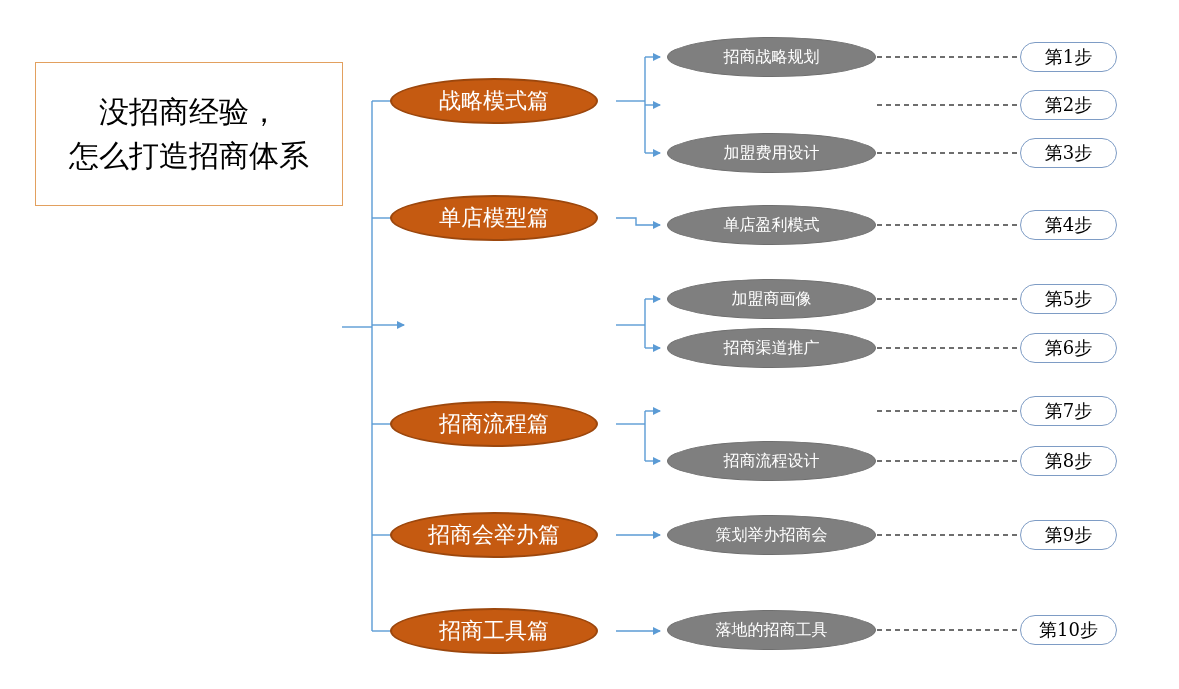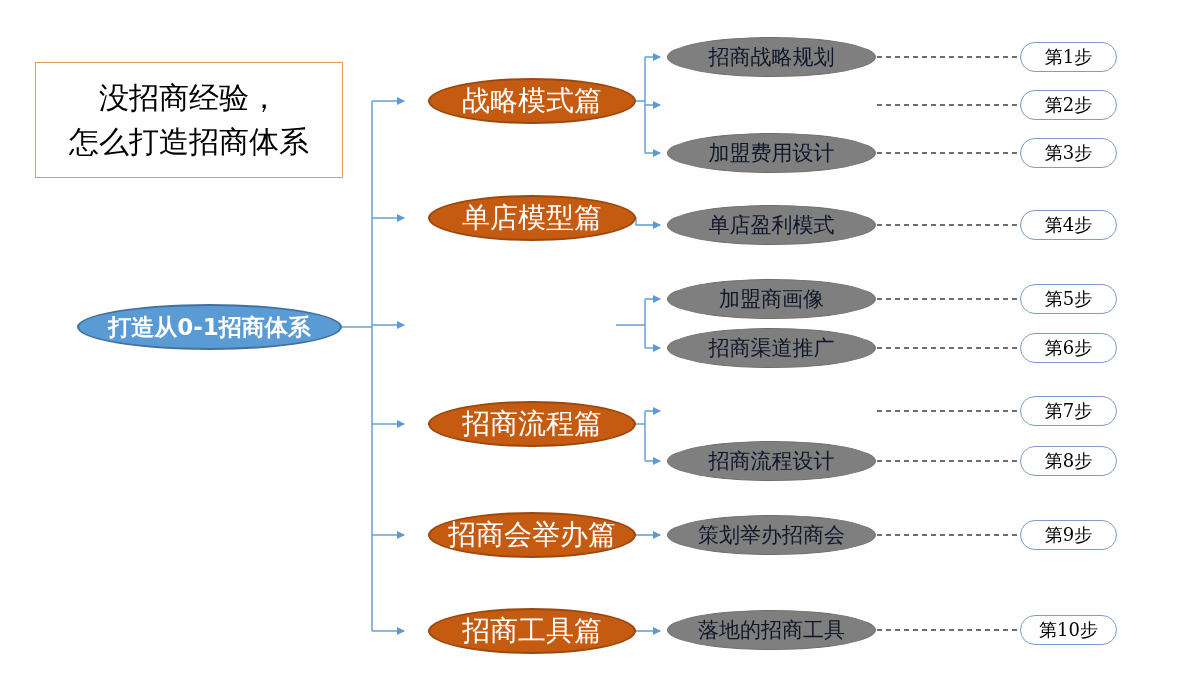--- a/index.html
+++ b/index.html
@@ -16,39 +16,39 @@
   }
   #connector-layer{position:absolute; left:0; top:0; width:1179px; height:689px;}
   .blue-line{stroke:var(--connector); stroke-width:1.4; fill:none;}
   .dash-line{stroke:var(--dash); stroke-width:1.3; fill:none; stroke-dasharray:5 4;}
   .arrow-head{fill:var(--connector);}
   .node{
     position:absolute; display:flex; align-items:center; justify-content:center;
     text-align:center; box-sizing:border-box; white-space:nowrap;
   }
   .title-box{
-    left:35px; top:62px; width:308px; height:116px;
+    left:35px; top:62px; width:308px; height:144px;
     border:1.5px solid var(--title-border); background:#fff;
     flex-direction:column; font-size:30px; line-height:44px; color:#000;
   }
   .root-node{
     left:77px; top:304px; width:265px; height:46px;
     background:var(--root-fill); border:2px solid var(--root-border);
     border-radius:50%; color:#fff; font-size:23px; font-weight:600;
     font-family:"DejaVu Sans","Liberation Sans",sans-serif;
   }
   .branch-node{
-    width:208px; height:46px; left:428px;
+    width:208px; height:46px; left:390px;
     background:var(--branch-fill); border:2px solid var(--branch-border);
-    border-radius:50%; color:#fff; font-size:28px;
+    border-radius:50%; color:#fff; font-size:22px;
   }
   .leaf-node{
     width:209px; height:40px; left:667px;
     background:var(--leaf-fill); border:1.5px solid var(--leaf-border);
-    border-radius:50%; color:#0f172a; font-size:21px;
+    border-radius:50%; color:#ffffff; font-size:16px;
   }
   .step-badge{
     width:97px; height:30px; left:1020px;
     background:#fff; border:1.3px solid var(--step-border);
     border-radius:15px; color:#000; font-size:18px;
   }
 </style>
 </head>
 <body>
 
@@ -102,21 +102,20 @@
     <path class="dash-line" d="M877,461 H1018"></path>
     <path class="dash-line" d="M877,535 H1018"></path>
     <path class="dash-line" d="M877,630 H1018"></path>
   </svg>
 
   <div class="node title-box">
     <div>没招商经验，</div>
     <div>怎么打造招商体系</div>
   </div>
 
-  <div class="node root-node">打造从0-1招商体系</div>
 
   <div class="node branch-node" style="top:78px">战略模式篇</div>
   <div class="node branch-node" style="top:195px">单店模型篇</div>
   <div class="node branch-node" style="top:401px">招商流程篇</div>
   <div class="node branch-node" style="top:512px">招商会举办篇</div>
   <div class="node branch-node" style="top:608px">招商工具篇</div>
 
   <div class="node leaf-node" style="top:37px">招商战略规划</div>
   <div class="node leaf-node" style="top:133px">加盟费用设计</div>
   <div class="node leaf-node" style="top:205px">单店盈利模式</div>

